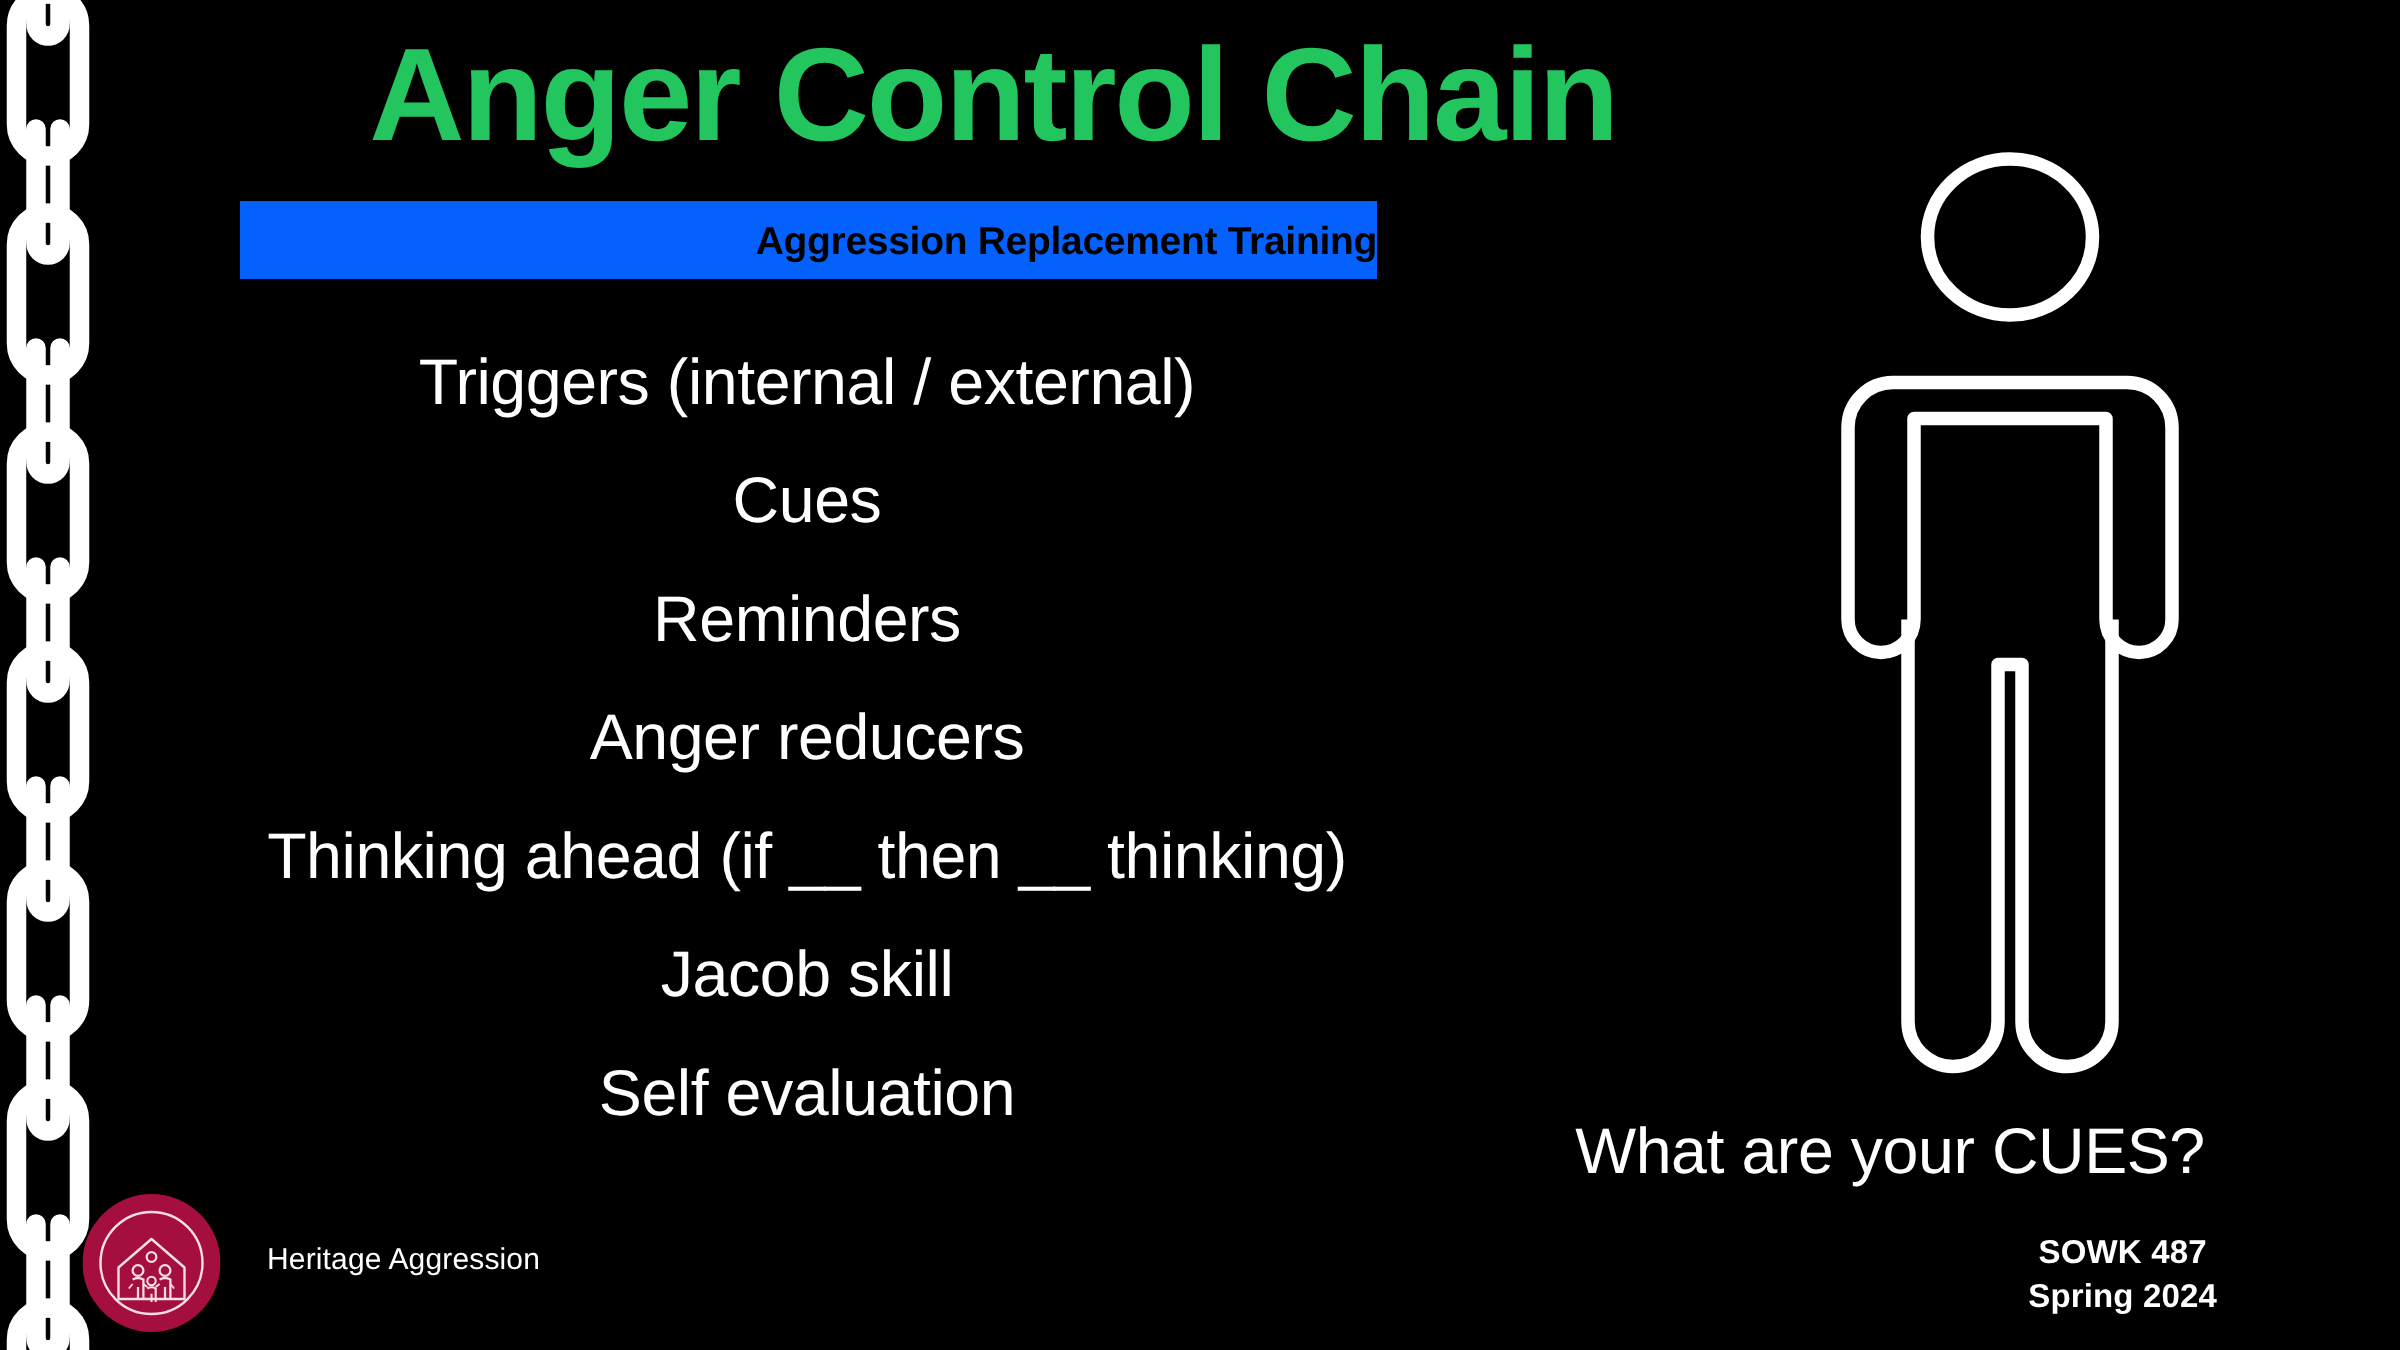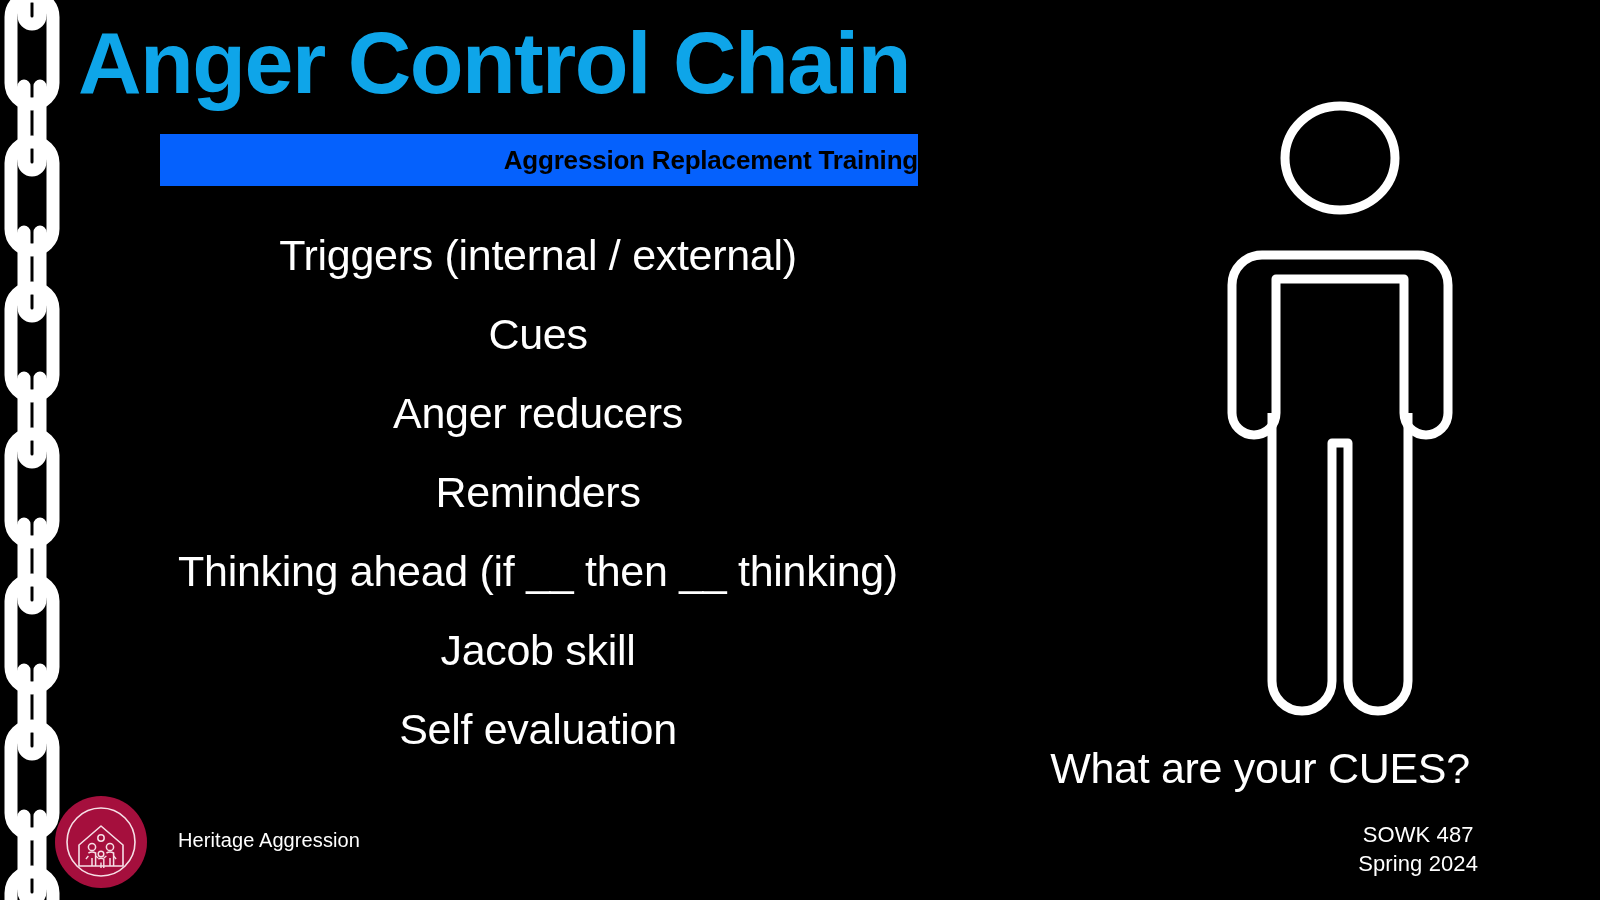--- a/index.html
+++ b/index.html
@@ -22,26 +22,27 @@
     left:0; top:-20px;
     width:80px; height:940px;
     pointer-events:none;
   }
 
   
   .slide-title {
     position:absolute;
     left:78px; top:17px;
     width:1000px;
-    color:#0ea5e9;
+    color:#22c55e;
     font-size:88px;
     font-weight:bold;
     letter-spacing:-1.5px;
     line-height:1.05;
     white-space:nowrap;
+    text-align:right;
   }
 
   
   .subtitle-banner {
     position:absolute;
     left:160px; top:134px;
     width:758px; height:52px;
     background:#0561fd;
     display:flex;
     align-items:center;
@@ -97,21 +98,21 @@
     white-space:nowrap;
   }
 
   
   .course-info {
     position:absolute;
     right:122px; top:820px;
     text-align:center;
     color:#ffffff;
     font-size:22px;
-    font-weight:400;
+    font-weight:700;
     line-height:1.32;
     letter-spacing:0.1px;
   }
 
   
   .footer-credit {
     position:absolute;
     left:178px; top:826px;
     color:#ffffff;
     font-size:20px;
@@ -157,22 +158,22 @@
 
   <h1 class="slide-title">Anger Control Chain</h1>
 
   <div class="subtitle-banner">
     <span class="subtitle-banner-text">Aggression Replacement Training</span>
   </div>
 
   <div class="chain-list">
     <div class="chain-step">Triggers (internal / external)</div>
     <div class="chain-step">Cues</div>
+    <div class="chain-step">Reminders</div>
     <div class="chain-step">Anger reducers</div>
-    <div class="chain-step">Reminders</div>
     <div class="chain-step">Thinking ahead (if __ then __ thinking)</div>
     <div class="chain-step">Jacob skill</div>
     <div class="chain-step">Self evaluation</div>
   </div>
 
   <svg class="person-figure" viewBox="0 0 280 640" aria-hidden="true">
     <g fill="none" stroke="#ffffff" stroke-width="9" stroke-linejoin="round" stroke-linecap="butt">
 
       <ellipse cx="160" cy="58" rx="55" ry="52"></ellipse>
 

